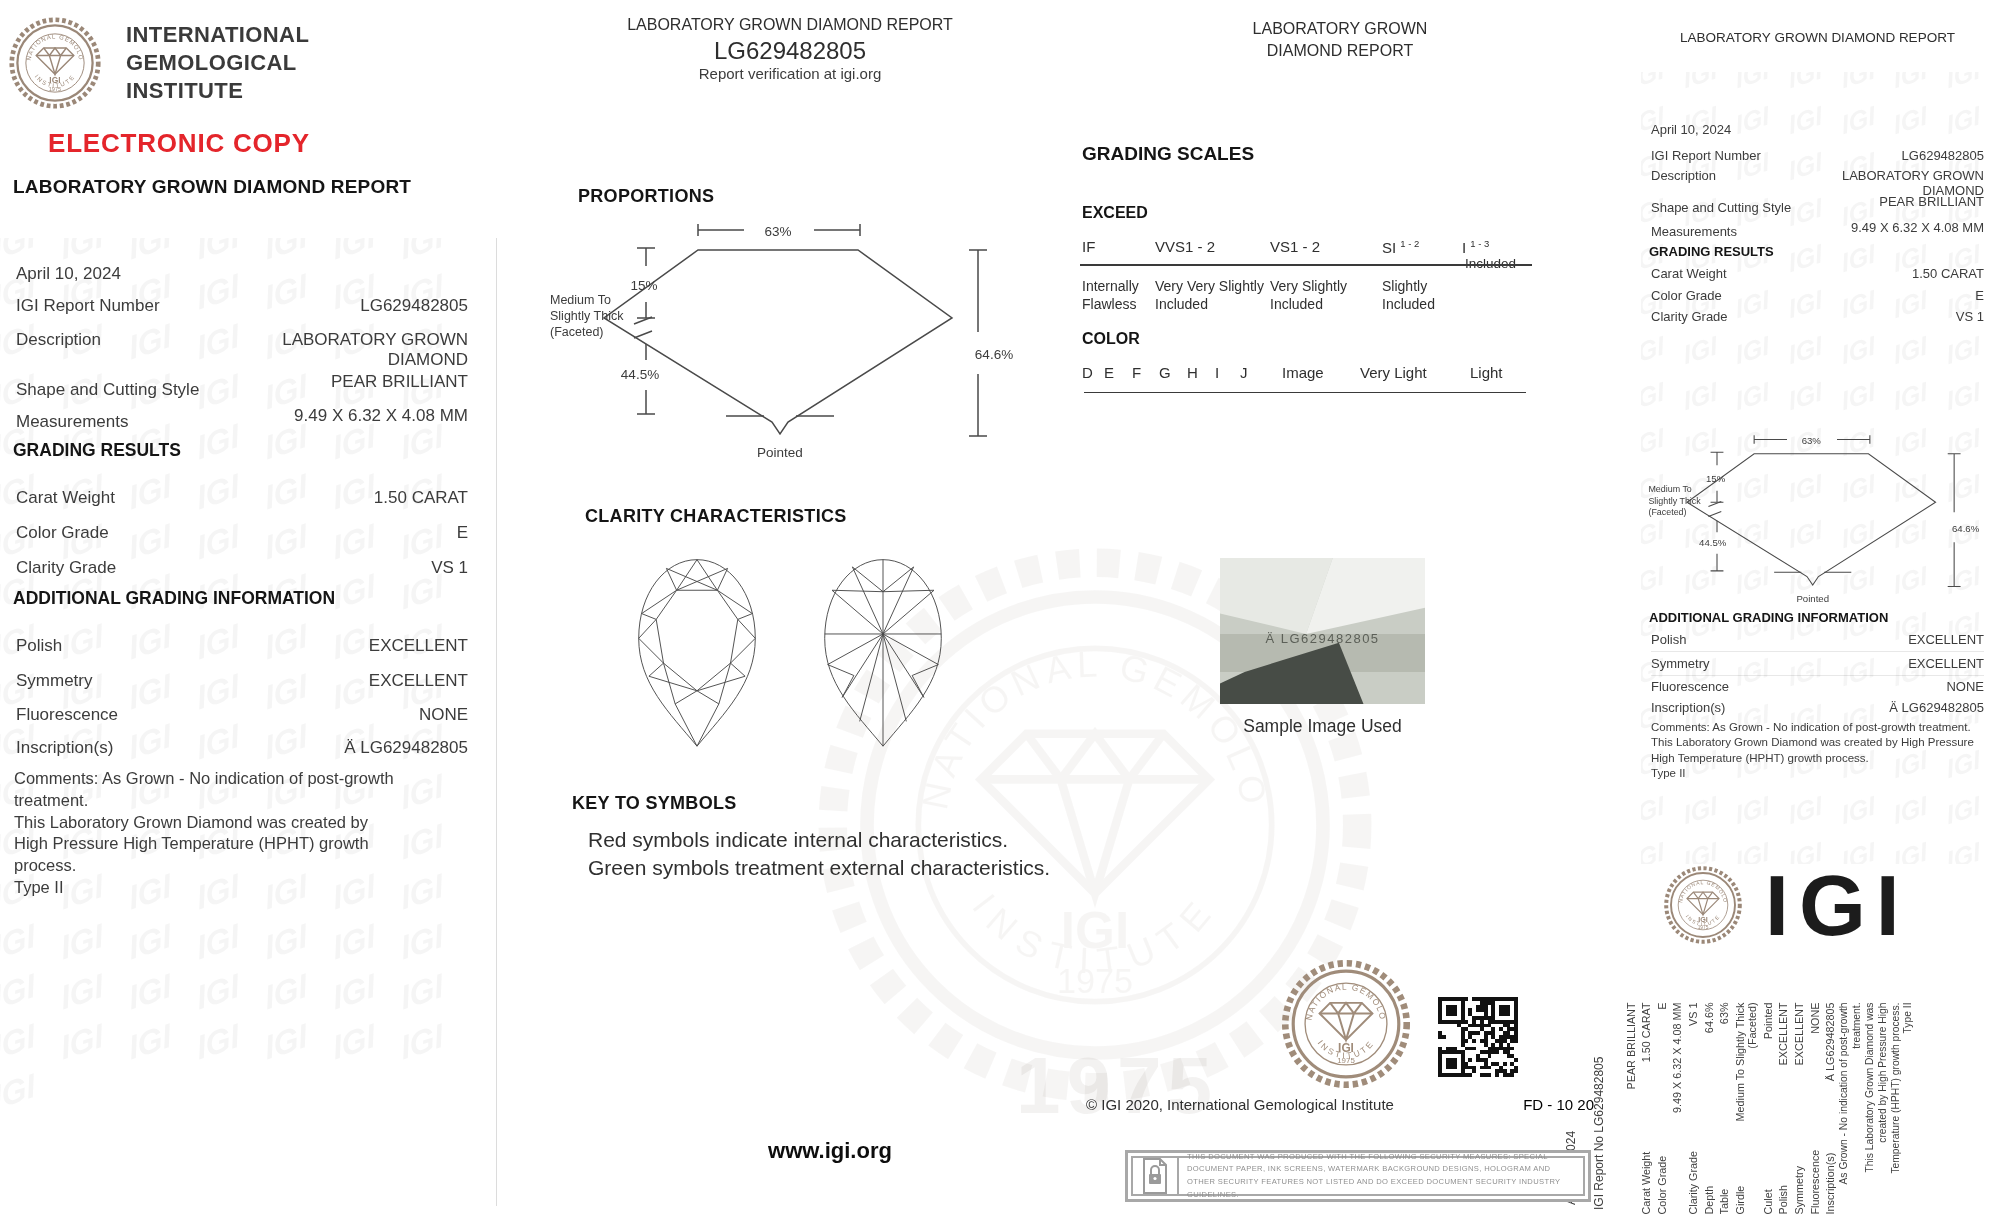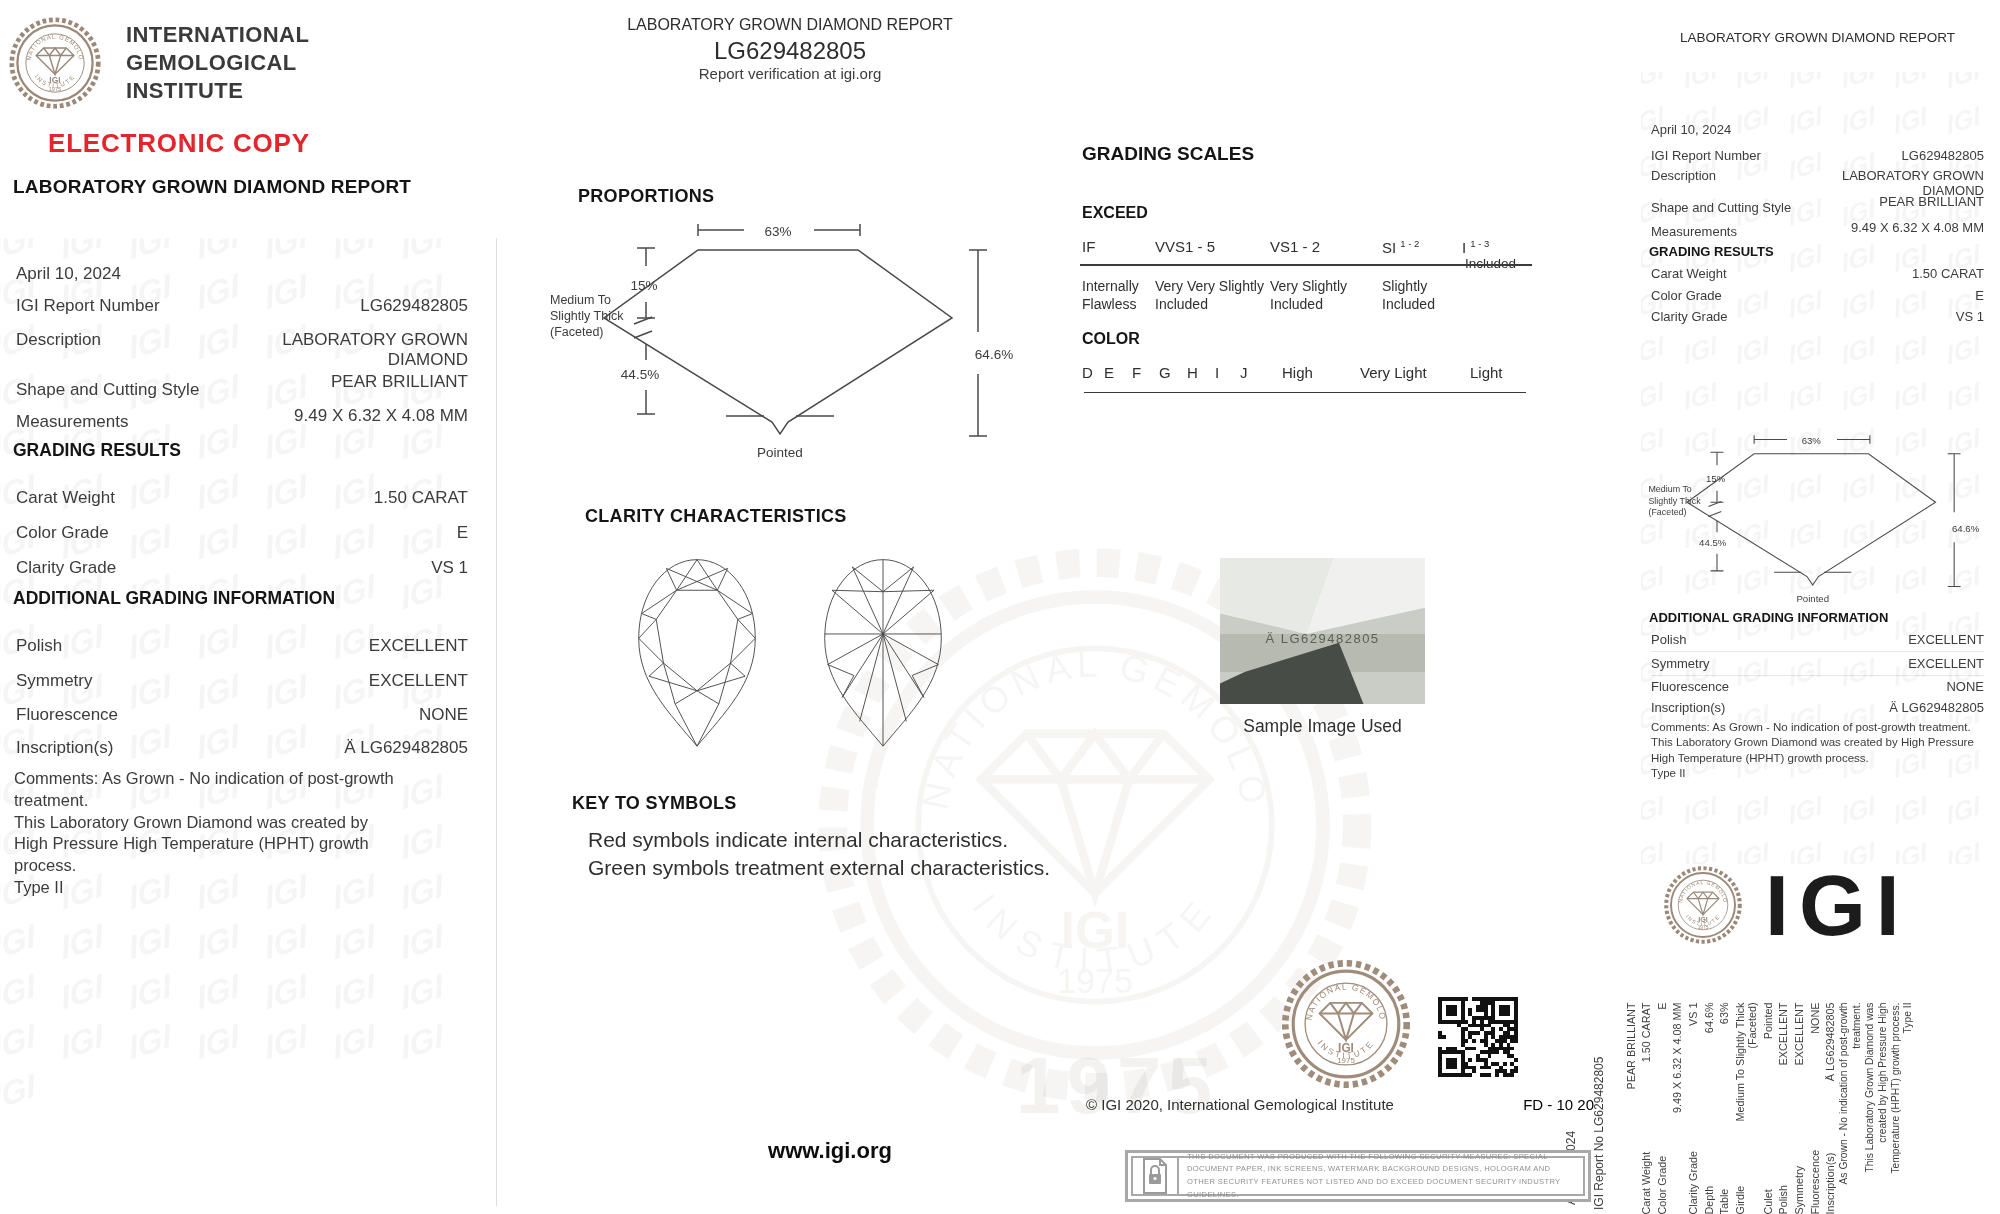--- a/index.html
+++ b/index.html
@@ -282,45 +282,49 @@
 
     <div class="website">www.igi.org</div>
   </section>
 
   <section class="col3">
     <svg class="ghost-seal" viewBox="0 0 100 100">
         <use href="#sealsym"></use>
       </svg>
     <div class="ghost-year">1975</div>
 
+    <div class="c3head">
+      <div>LABORATORY GROWN</div>
+      <div>DIAMOND REPORT</div>
+    </div>
 
     <div class="gs-title">GRADING SCALES</div>
 
     <div class="sub-h cl-h">EXCEED</div>
     <span class="cl-grade" style="left:2px">IF</span>
-    <span class="cl-grade" style="left:75px">VVS1 - 5</span>
+    <span class="cl-grade" style="left:75px">VVS1 - 2</span>
     <span class="cl-grade" style="left:190px">VS1 - 2</span>
     <span class="cl-grade" style="left:302px"><span>SI</span>&nbsp;<sup>1 - 2</sup></span>
     <span class="cl-grade" style="left:382px"><span>I</span>&nbsp;<sup>1 - 3</sup></span>
     <span class="cl-included">Included</span>
     <div class="cl-line"></div>
     <span class="cl-desc" style="left:2px; width:78px">Internally Flawless</span>
     <span class="cl-desc" style="left:75px; width:112px">Very Very Slightly Included</span>
     <span class="cl-desc" style="left:190px; width:100px">Very Slightly Included</span>
     <span class="cl-desc" style="left:302px; width:80px">Slightly Included</span>
 
     <div class="sub-h co-h">COLOR</div>
     <span class="co-item" style="left:2px">D</span>
     <span class="co-item" style="left:24px">E</span>
     <span class="co-item" style="left:52px">F</span>
     <span class="co-item" style="left:79px">G</span>
     <span class="co-item" style="left:107px">H</span>
     <span class="co-item" style="left:135px">I</span>
     <span class="co-item" style="left:160px">J</span>
-    <span class="co-item" style="left:202px">High</span>
+    <span class="co-item" style="left:202px">Image</span>
     <span class="co-item" style="left:280px">Very Light</span>
     <span class="co-item" style="left:390px">Light</span>
     <div class="co-line"></div>
 
     <div class="sample">
       <div class="tri1"></div>
       <div class="tri2"></div>
       <div class="band"></div>
       <div class="dark"></div>
       <div class="insc">Ä LG629482805</div>

